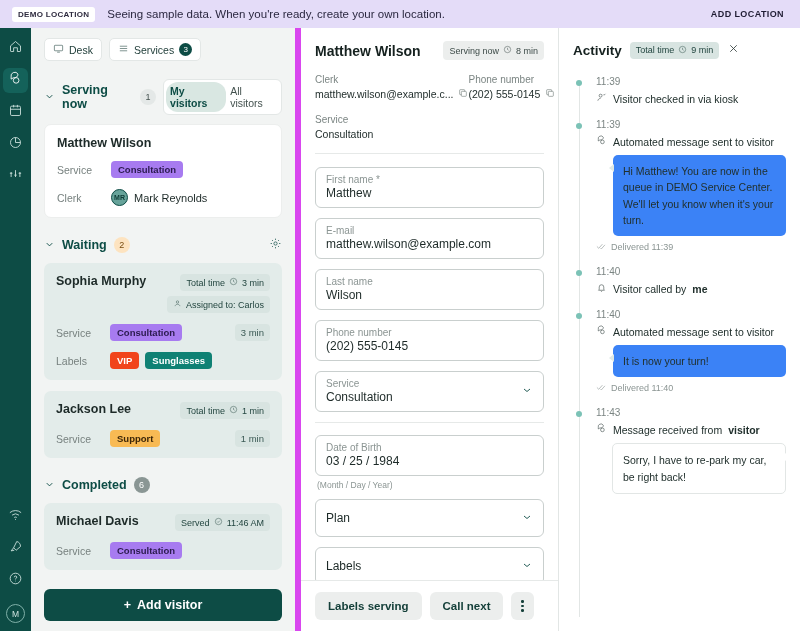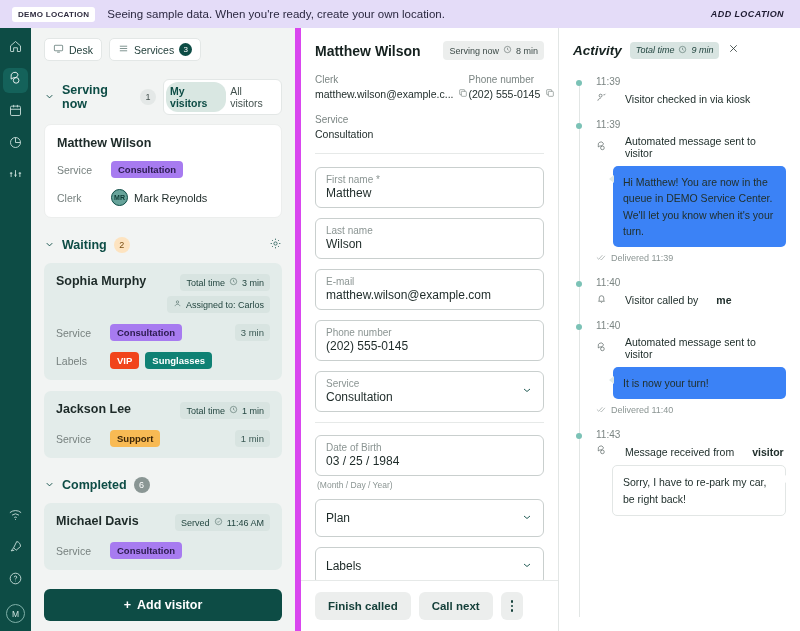--- a/index.html
+++ b/index.html
@@ -21,21 +21,21 @@
     gap: 12px;
   }
   .banner-chip {
     background: #ffffff; color: #2d2a3e;
     font-size: 8px; font-weight: bold; letter-spacing: .3px;
     padding: 3px 6px; border-radius: 3px;
   }
   .banner-text { font-size: 11.5px; color: #2b2840; flex: 1; }
   .banner-action {
     font-size: 9px; font-weight: bold; letter-spacing: .4px;
-    color: #1f1c33; cursor: pointer; padding-right: 4px; font-style: italic;
+    color: #1f1c33; cursor: pointer; padding-right: 4px;
   }
 
   
   .body { flex: 1; display: flex; min-height: 0; }
 
   
   .rail {
     width: 31px; flex: 0 0 31px;
     background: #0d4c45;
     display: flex; flex-direction: column; align-items: center;
@@ -202,33 +202,33 @@
     background: #eceeed; border: none; border-radius: 6px;
     font-family: "Liberation Sans", sans-serif;
     font-size: 11.5px; font-weight: bold; color: #15403a;
     padding: 8px 13px; cursor: pointer;
   }
   .btn-kebab { padding: 8px 10px; display: flex; flex-direction: column; gap: 2px; align-items: center; }
   .kdot { width: 2.5px; height: 2.5px; border-radius: 50%; background: #15403a; }
 
   
   .activity { flex: 1; background: #ffffff; display: flex; flex-direction: column; min-width: 0; }
-  .activity-head { display: flex; align-items: center; padding: 13px 14px 0 14px; gap: 8px; font-style: italic; }
+  .activity-head { display: flex; align-items: center; padding: 13px 14px 0 14px; gap: 8px; }
   .activity-title { font-size: 13.5px; font-weight: bold; color: #15211f; }
   .close-ic { margin-left: auto; width: 13px; height: 13px; stroke: #2d3a37; stroke-width: 1.5; fill: none; cursor: pointer; }
 
   .timeline { padding: 17px 14px 0 16px; position: relative; overflow: hidden; flex: 1; }
   .tl-line { position: absolute; left: 20px; top: 24px; bottom: 14px; width: 1px; background: #e2e6e5; }
   .tl-item { position: relative; padding-left: 21px; margin-bottom: 14px; }
   .tl-dot {
     position: absolute; left: 1px; top: 4px;
     width: 6px; height: 6px; border-radius: 50%; background: #7bc2b6;
   }
   .tl-time { font-size: 10px; color: #7b8583; margin-bottom: 5px; }
-  .tl-event { font-size: 10.5px; color: #21302d; display: flex; align-items: center; gap: 18px; }
+  .tl-event { font-size: 10.5px; color: #21302d; display: flex; align-items: center; gap: 6px; }
   .tl-event b { font-weight: bold; }
   .tl-event svg { width: 11px; height: 11px; stroke: #3d4b48; fill: none; stroke-width: 1.3; flex: 0 0 11px; }
   .bubble {
     margin-top: 7px; border-radius: 5px; padding: 8px 10px;
     font-size: 10.5px; line-height: 1.55; color: #21302d; position: relative;
   }
   .bubble.out { background: #3b82f6; margin-left: 17px; }
   .bubble.out:before {
     content: ""; position: absolute; left: -4px; top: 9px;
     border-top: 4px solid transparent; border-bottom: 4px solid transparent;
@@ -552,28 +552,28 @@
 
       <div class="form">
         <div class="field">
           <div class="field-inner">
             <div class="field-label">First name *</div>
             <div class="field-value">Matthew</div>
           </div>
         </div>
         <div class="field">
           <div class="field-inner">
+            <div class="field-label">E-mail</div>
+            <div class="field-value">matthew.wilson@example.com</div>
+          </div>
+        </div>
+        <div class="field">
+          <div class="field-inner">
             <div class="field-label">Last name</div>
             <div class="field-value">Wilson</div>
-          </div>
-        </div>
-        <div class="field">
-          <div class="field-inner">
-            <div class="field-label">E-mail</div>
-            <div class="field-value">matthew.wilson@example.com</div>
           </div>
         </div>
         <div class="field">
           <div class="field-inner">
             <div class="field-label">Phone number</div>
             <div class="field-value">(202) 555-0145</div>
           </div>
         </div>
         <div class="field">
           <div class="field-inner">
@@ -613,21 +613,21 @@
           </div>
           <span>
             <svg class="chev" viewBox="0 0 24 24">
                 <path d="M6 10l6 5 6-5"></path>
               </svg>
           </span>
         </div>
       </div>
 
       <div class="detail-footer">
-        <button class="btn">Finish called</button>
+        <button class="btn">Labels serving</button>
         <button class="btn">Call next</button>
         <button class="btn btn-kebab">
           <span style="display:flex;flex-direction:column;gap:2px">
             <span class="kdot"></span>
               <span class="kdot"></span>
               <span class="kdot"></span>
           </span>
         </button>
       </div>
     </div>

